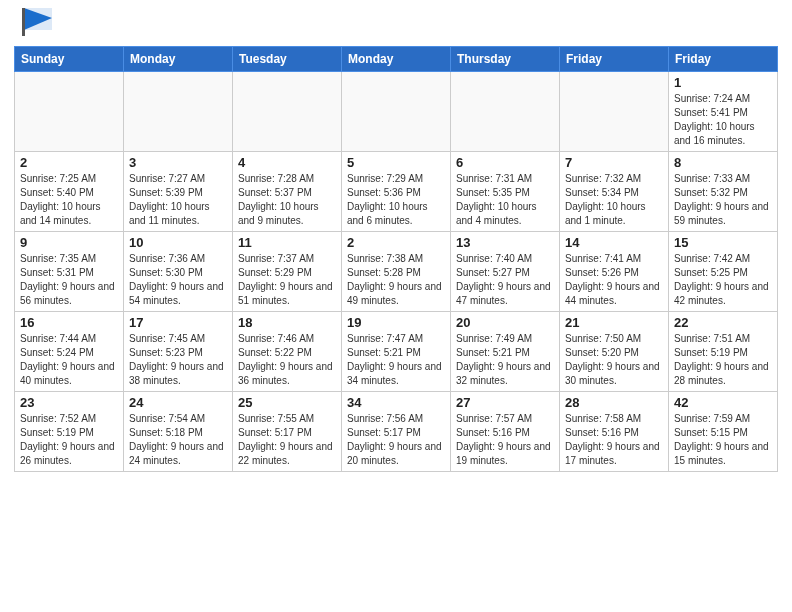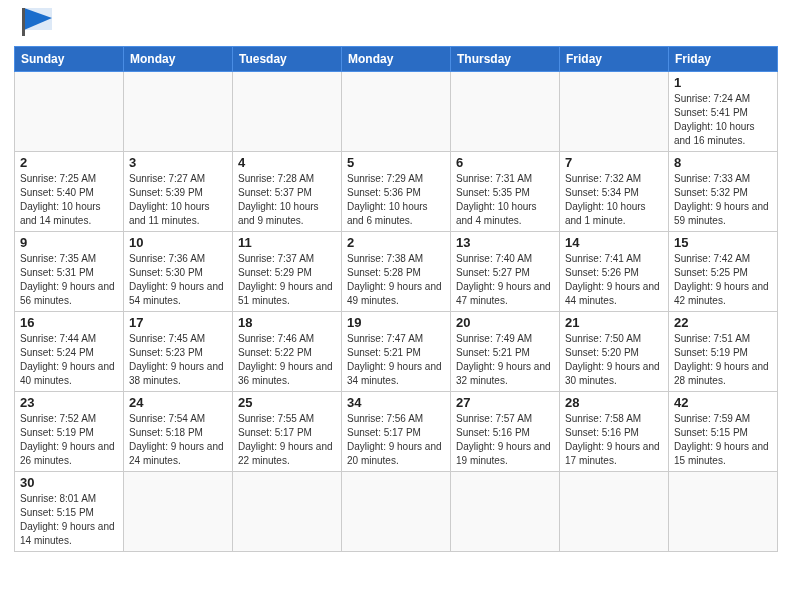--- a/index.html
+++ b/index.html
@@ -258,27 +258,15 @@
           </td>
           <td>
             <span class="day-num">28</span>
             <div class="day-info">Sunrise: 7:58 AM<br>Sunset: 5:16 PM<br>Daylight: 9 hours and 17 minutes.</div>
           </td>
           <td>
             <span class="day-num">42</span>
             <div class="day-info">Sunrise: 7:59 AM<br>Sunset: 5:15 PM<br>Daylight: 9 hours and 15 minutes.</div>
           </td>
         </tr>
-        <tr>
-          <td>
-            <span class="day-num">30</span>
-            <div class="day-info">Sunrise: 8:01 AM<br>Sunset: 5:15 PM<br>Daylight: 9 hours and 14 minutes.</div>
-          </td>
-          <td class="empty-cell"></td>
-          <td class="empty-cell"></td>
-          <td class="empty-cell"></td>
-          <td class="empty-cell"></td>
-          <td class="empty-cell"></td>
-          <td class="empty-cell"></td>
-        </tr>
       </tbody>
   </table>
 </div>
 
 </body></html>

